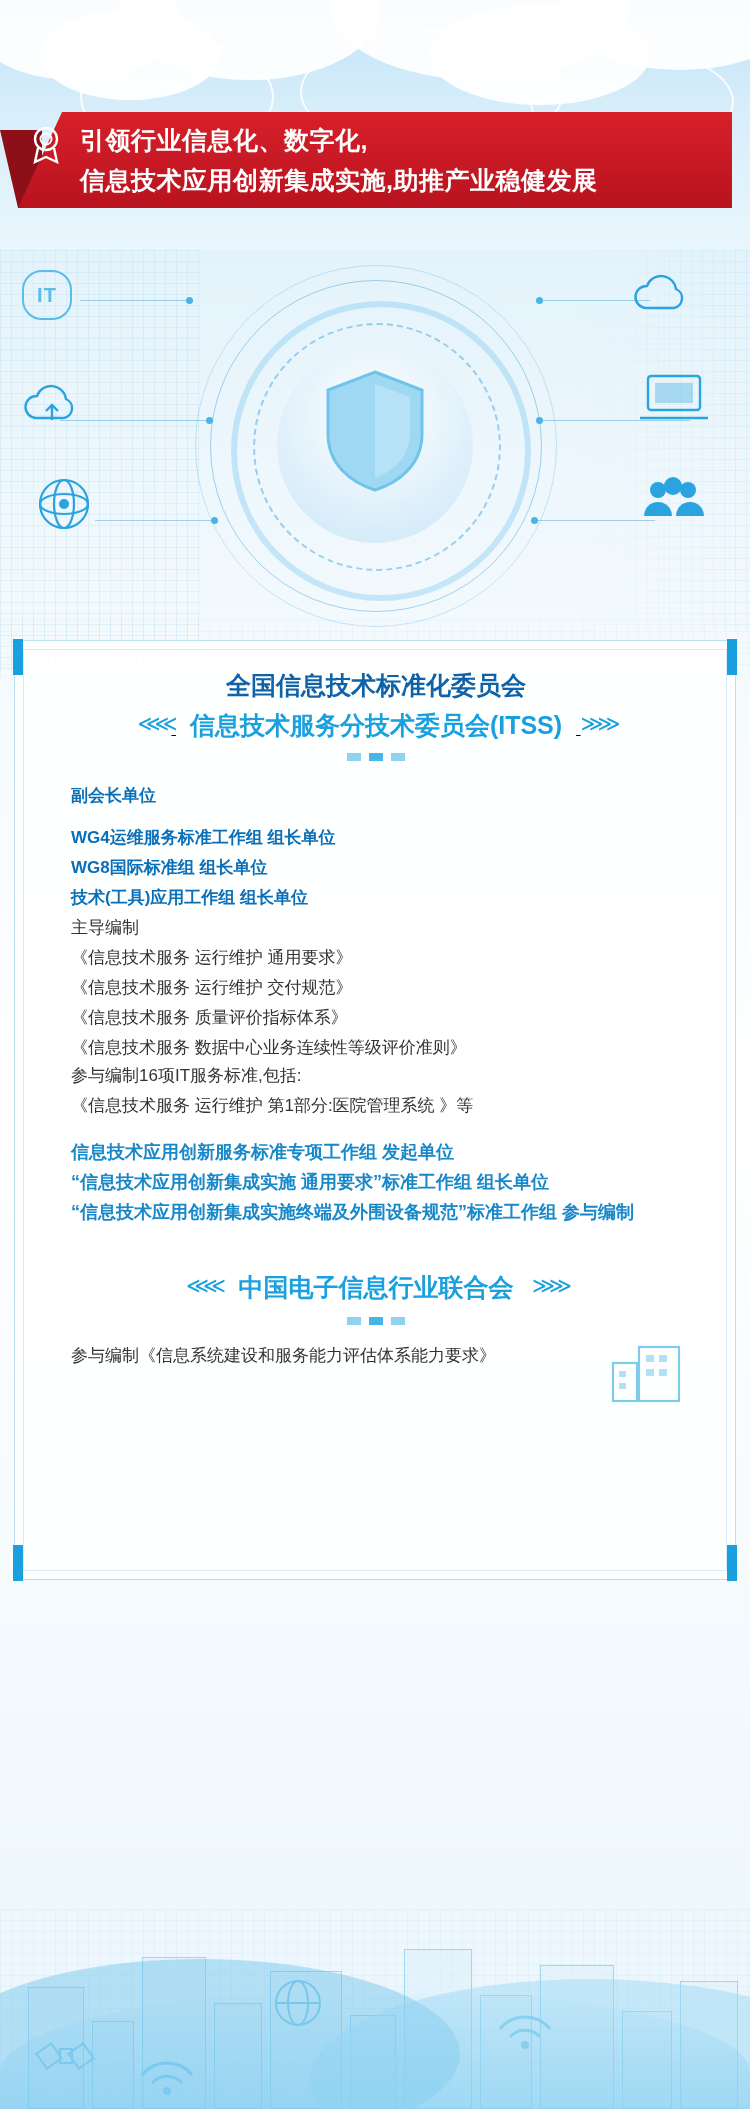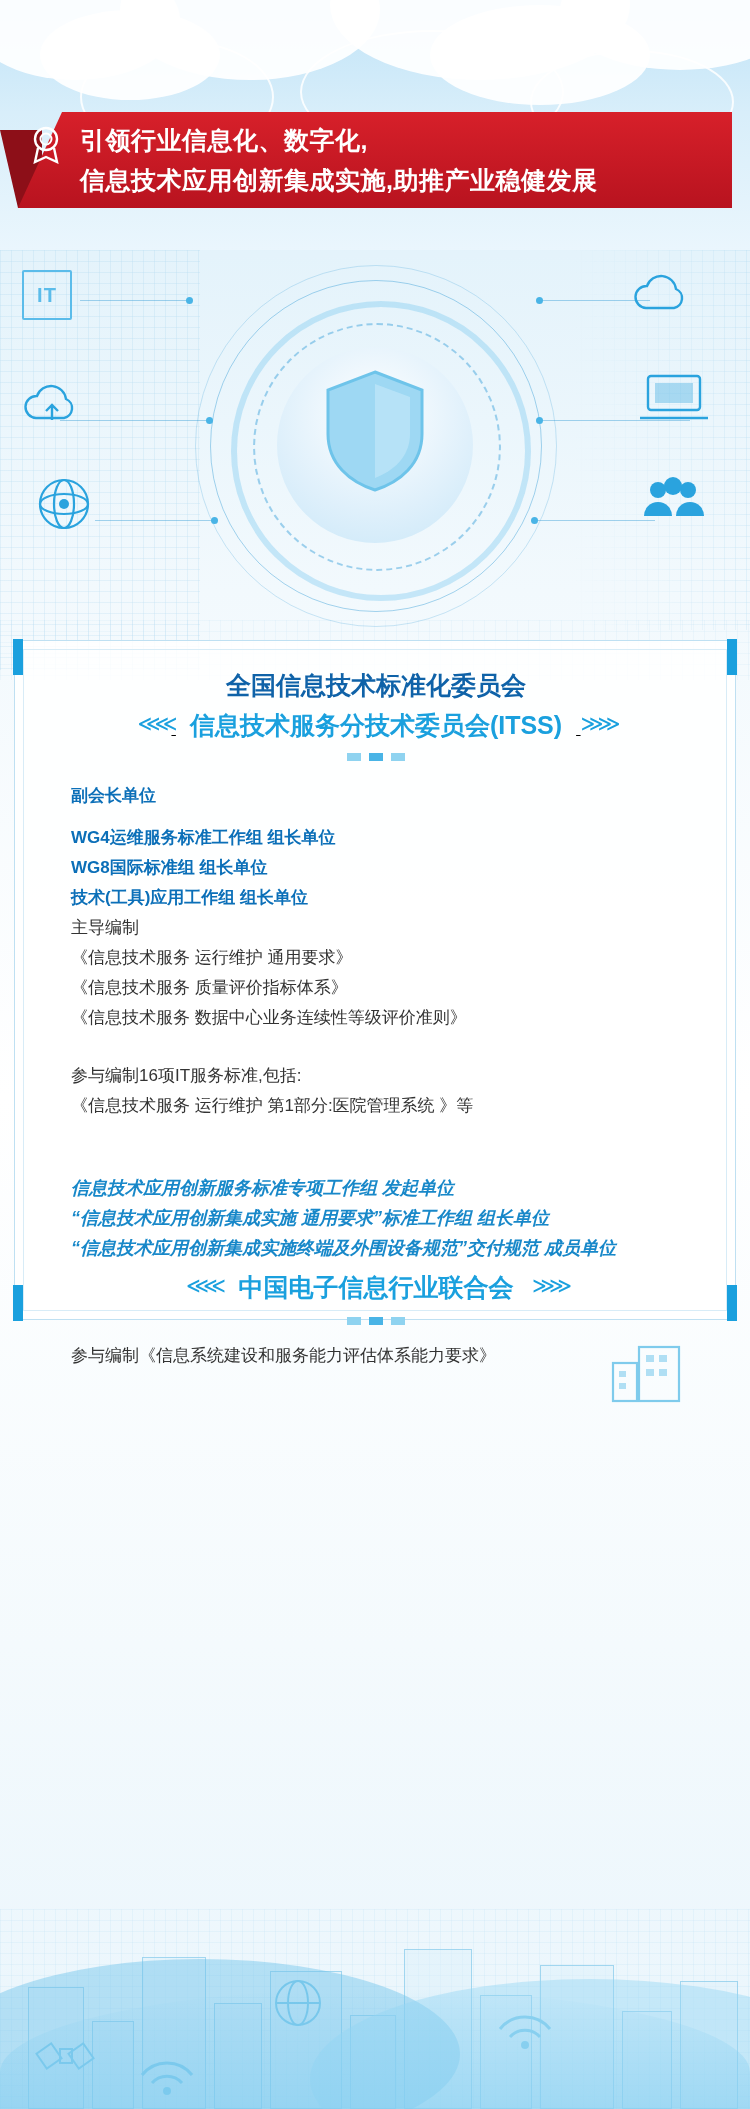--- a/index.html
+++ b/index.html
@@ -147,34 +147,34 @@
     position: absolute;
     width: 7px; height: 7px;
     border-radius: 50%;
     background: #49b4e6;
   }
   .it-badge {
     position: absolute;
     left: 22px; top: 20px;
     width: 46px; height: 46px;
     border: 2px solid #5bbcea;
-    border-radius: 2px;
+    border-radius: 20px;
     color: #5bbcea;
     font-size: 20px;
     font-weight: bold;
     text-align: center;
     line-height: 46px;
     letter-spacing: 1px;
   }
 
   
   .card {
     position: absolute;
     left: 14px; top: 640px;
-    width: 722px; height: 680px;
+    width: 722px; height: 940px;
     background: rgba(255,255,255,0.86);
     border: 1px solid #bfe0f2;
     box-sizing: border-box;
   }
   .card::before {
     content: "";
     position: absolute;
     left: 8px; top: 8px;
     right: 8px; bottom: 8px;
     border: 1px solid #d8ecf7;
@@ -445,33 +445,34 @@
       <div class="line blue-strong">副会长单位</div>
       <div style="height:12px;"></div>
       <div class="line blue-strong">WG4运维服务标准工作组  组长单位</div>
       <div class="line blue-strong">WG8国际标准组  组长单位</div>
       <div class="line blue-strong">技术(工具)应用工作组  组长单位</div>
     </div>
 
     <div class="body-block" style="top:272px;">
       <div class="line dark-head">主导编制</div>
       <div class="line">《信息技术服务 运行维护 通用要求》</div>
+      <div class="line">《信息技术服务 运行维护 交付规范》</div>
       <div class="line">《信息技术服务 质量评价指标体系》</div>
       <div class="line">《信息技术服务 数据中心业务连续性等级评价准则》</div>
     </div>
 
     <div class="body-block" style="top:420px;">
       <div class="line dark-head">参与编制16项IT服务标准,包括:</div>
       <div class="line">《信息技术服务 运行维护 第1部分:医院管理系统 》等</div>
     </div>
 
-    <div class="body-block" style="top:532px;font-style:italic;">
+    <div class="body-block" style="top:496px;">
       <div class="line blue">信息技术应用创新服务标准专项工作组  发起单位</div>
       <div class="line blue">“信息技术应用创新集成实施 通用要求”标准工作组  组长单位</div>
-      <div class="line blue">“信息技术应用创新集成实施终端及外围设备规范”交付规范  成员单位</div>
+      <div class="line blue">“信息技术应用创新集成实施终端及外围设备规范”标准工作组  参与编制</div>
     </div>
 
     <div class="sec2-title-wrap" style="top:630px;">
       <span class="chev">≪≪</span>
       <span class="sec2-title">中国电子信息行业联合会</span>
       <span class="chev">≫≫</span>
     </div>
 
     <div class="sq-divider" style="top:676px;">
       <span></span>

